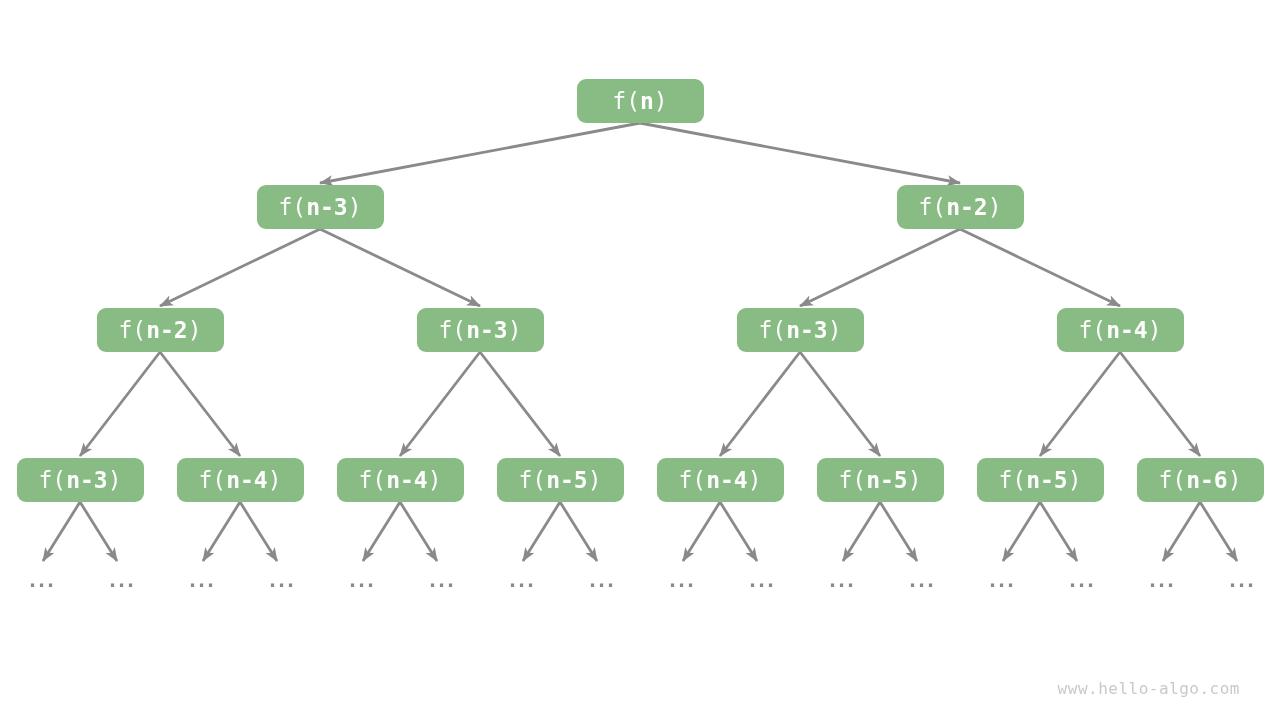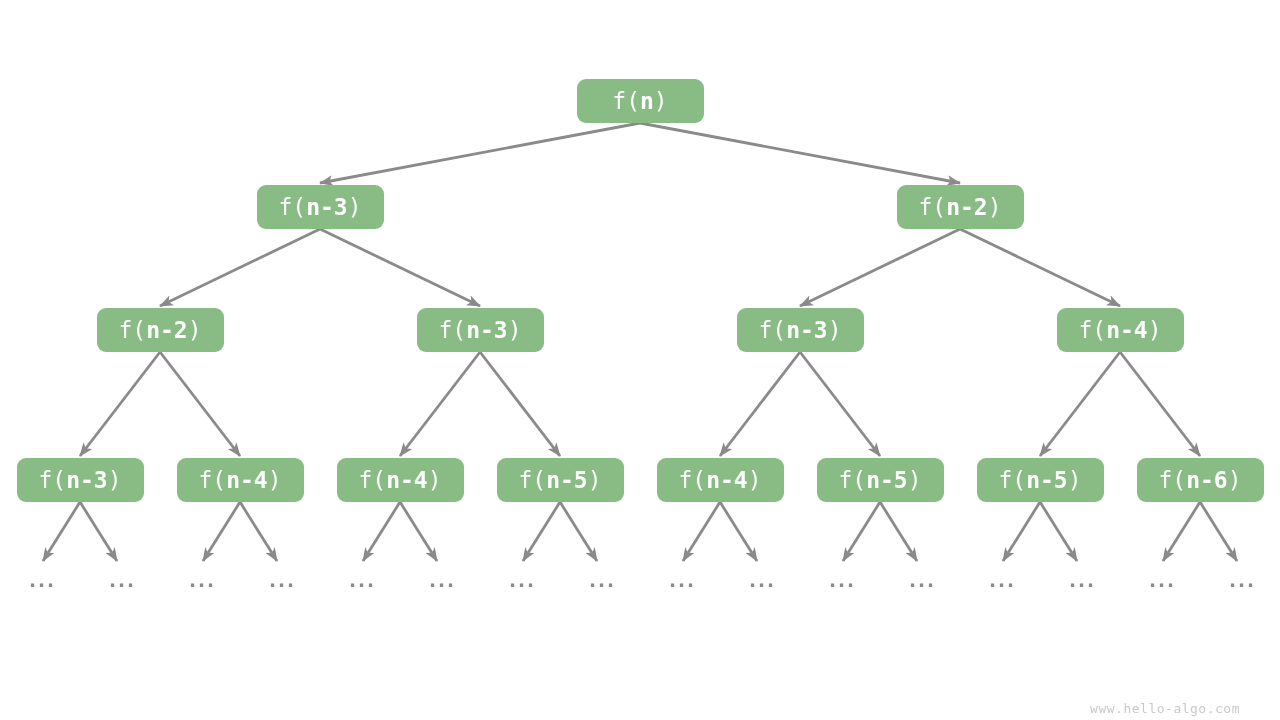--- a/index.html
+++ b/index.html
@@ -48,23 +48,23 @@
     color: var(--ellipsis, #8A8A8A);
     font-weight: bold;
     font-size: 20px;
     line-height: 20px;
     letter-spacing: -3px;
     user-select: none;
   }
   .watermark {
     position: absolute;
     right: 40px;
-    bottom: 4px;
+    bottom: 22px;
     color: var(--wm, #C9C9C9);
-    font-size: 13px;
+    font-size: 16px;
     letter-spacing: 0.5px;
   }
 </style>
 </head>
 <body>
 
 <div class="stage" style="--bg: #ffffff; --node-fill: #88BC84; --node-text: #ffffff; --ellipsis: #8A8A8A; --wm: #C9C9C9;">
   <svg id="edges" viewBox="0 0 1280 720" xmlns="http://www.w3.org/2000/svg">
     <defs>
       <marker id="ah" markerUnits="userSpaceOnUse" markerWidth="16" markerHeight="14" refX="13" refY="5.5" orient="auto">

